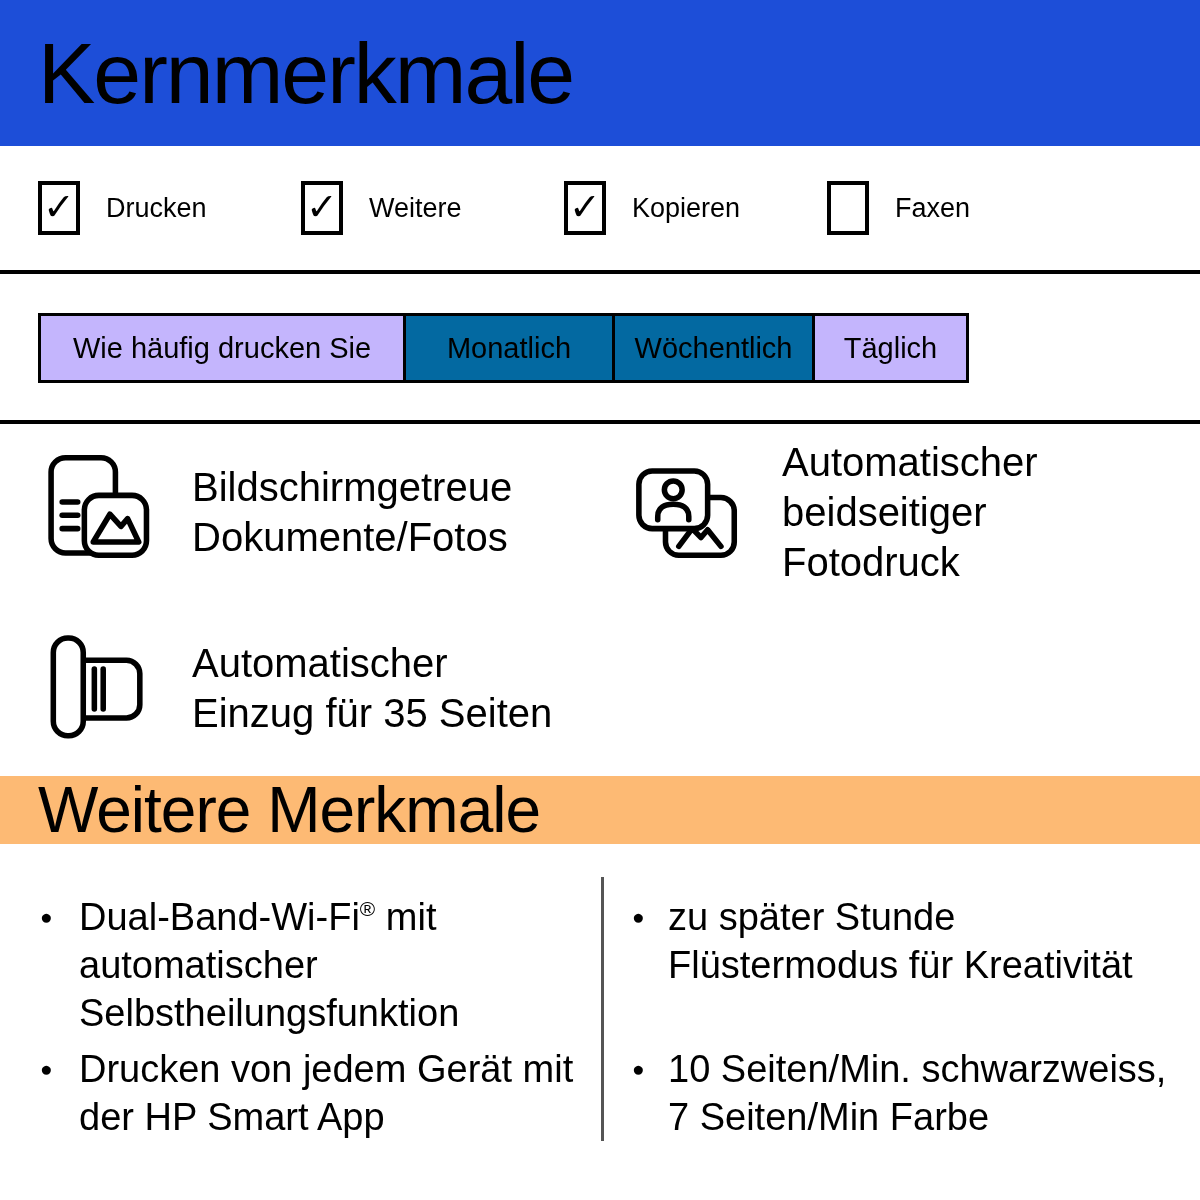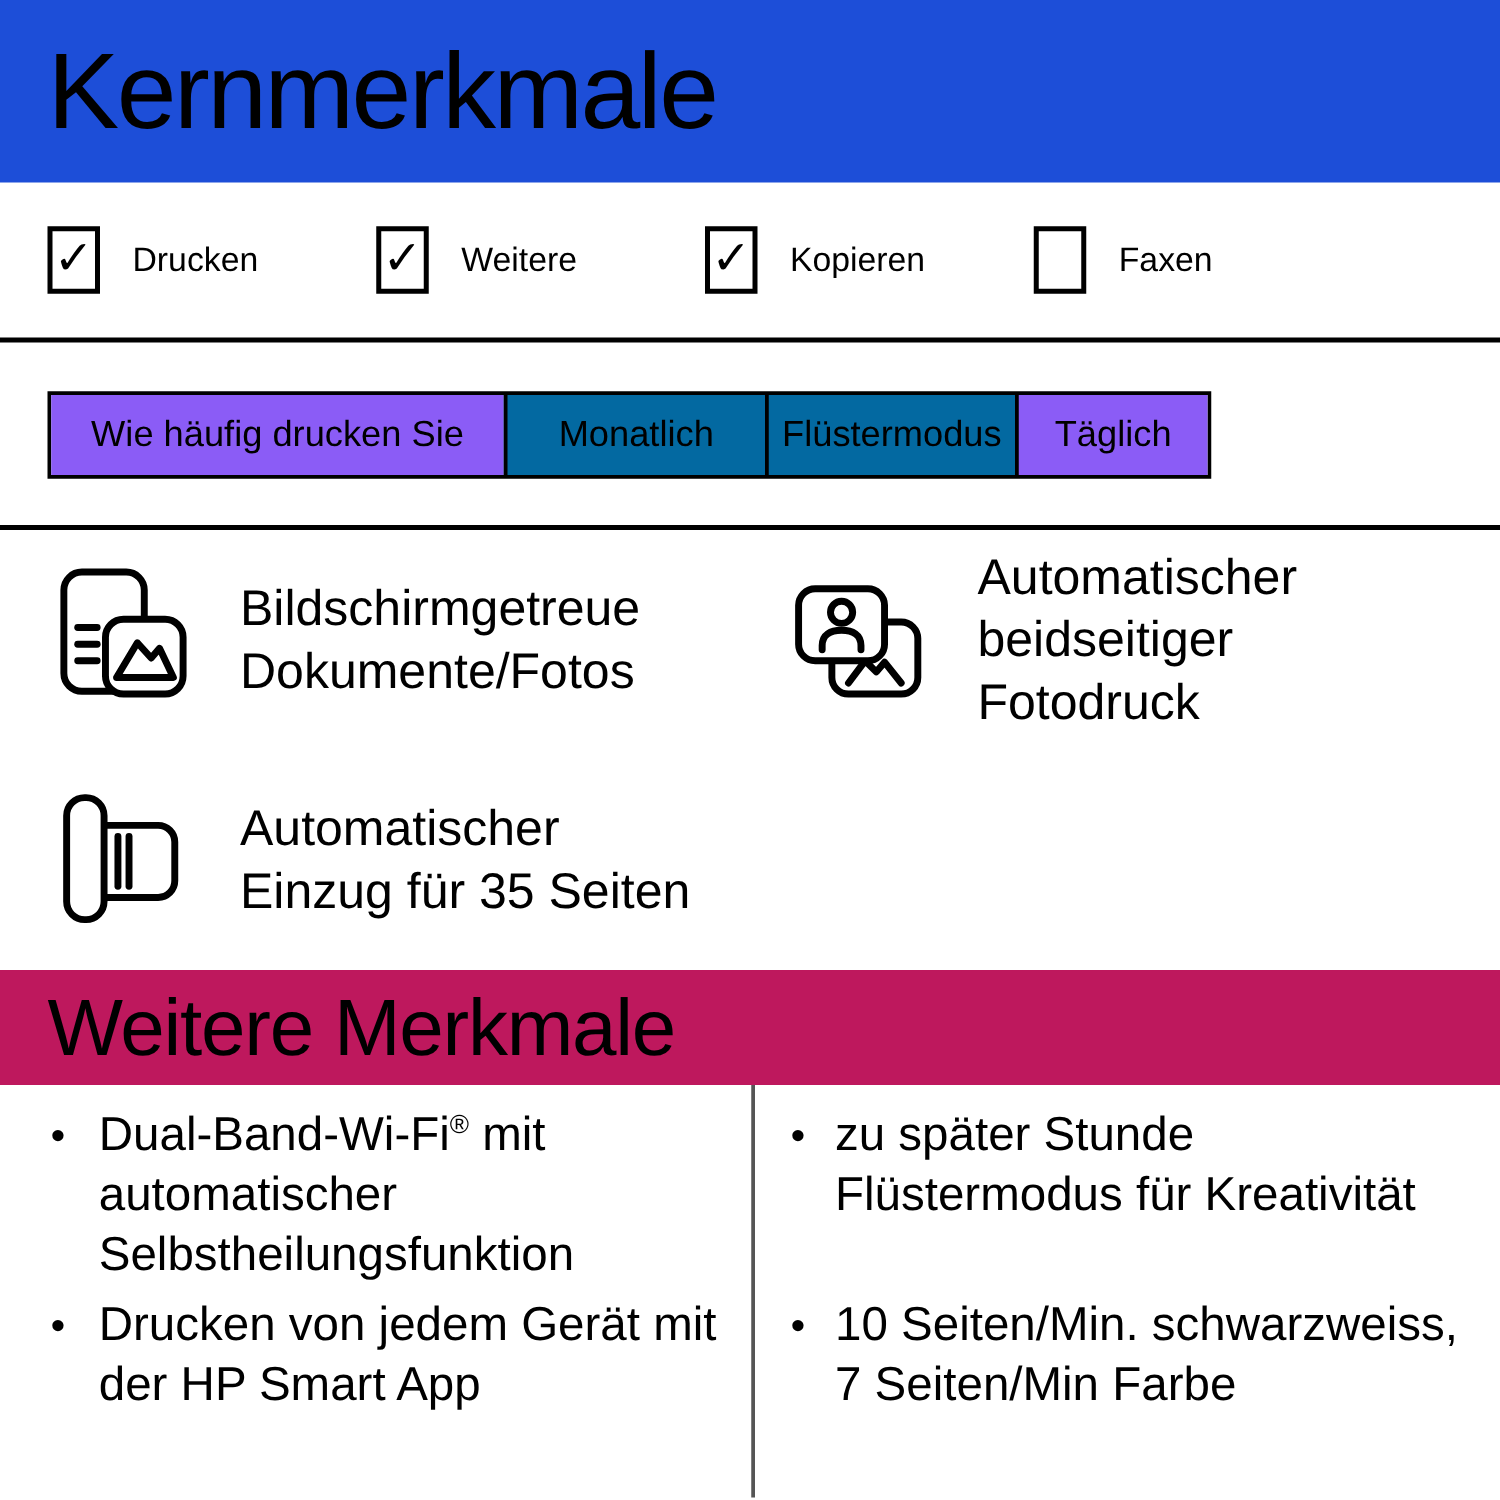--- a/index.html
+++ b/index.html
@@ -14,39 +14,39 @@
   
   .cap-row{height:124px;display:flex;align-items:center;padding-left:38px;box-sizing:border-box;}
   .cap-item{display:flex;align-items:center;width:263px;}
   .cap-box{width:42px;height:54px;border:4px solid #000;box-sizing:border-box;display:flex;align-items:center;justify-content:center;margin-right:26px;background:#fff;flex:none;}
   .cap-box span{font-size:38px;line-height:1;transform:translateY(-1px);}
   .cap-label{font-size:27px;white-space:nowrap;text-align:right;}
   .hr{border:none;border-top:4px solid #000;margin:0;}
   
   .freq-section{height:146px;box-sizing:border-box;padding-top:39px;padding-left:38px;}
   .freq-table{width:931px;height:70px;border:3px solid #000;box-sizing:border-box;display:flex;}
-  .freq-cell{display:flex;align-items:center;justify-content:center;font-size:29px;box-sizing:border-box;background:#8b5cf6;white-space:nowrap;}
+  .freq-cell{display:flex;align-items:center;justify-content:center;font-size:29px;box-sizing:border-box;background:#c4b5fd;white-space:nowrap;}
   .freq-cell + .freq-cell{border-left:3px solid #000;}
   .freq-q{width:362px;}
   .freq-m{width:209px;}
   .freq-w{width:200px;}
   .freq-t{flex:1;}
   .freq-hl{background:#0369a1;}
   
   .features{height:352px;display:grid;grid-template-columns:590px 610px;grid-template-rows:176px 176px;align-items:center;padding-left:40px;box-sizing:border-box;border-radius:17px;}
   .feature{display:flex;align-items:center;gap:30px;}
   .ficon{width:122px;height:122px;flex:none;}
   .ficon svg{width:100%;height:100%;}
   .ftext{font-size:40px;line-height:50px;}
   .ftext span{display:block;}
   
-  .band{height:92px;background:#be185d;display:flex;align-items:center;padding-left:38px;box-sizing:border-box;}
+  .band{height:68px;background:#fdba74;display:flex;align-items:center;padding-left:38px;box-sizing:border-box;}
   .band h2{margin:0;font-size:64px;font-weight:400;letter-spacing:-1px;}
   
-  .bottom{display:flex;height:330px;}
+  .bottom{display:flex;height:330px;align-items:center;}
   .col{box-sizing:border-box;}
   .col-left{width:601px;}
   .col-right{flex:1;border-left:3px solid #555;}
   .bullets{list-style:none;margin:16px 0 0 0;padding:0;font-size:38px;line-height:48px;}
   .bullets li{position:relative;}
   .bullets li span{display:block;}
   .col-left .bullets{margin-left:40px;}
   .col-left .bullets li{padding-left:39px;}
   .col-right .bullets{margin-left:28px;}
   .col-right .bullets li{padding-left:36px;}
@@ -90,21 +90,21 @@
     <div class="cap-label">Faxen</div>
   </div>
 </div>
 
 <hr class="hr">
 
 <div class="freq-section">
   <div class="freq-table">
     <div class="freq-cell freq-q">Wie häufig drucken Sie</div>
     <div class="freq-cell freq-m freq-hl">Monatlich</div>
-    <div class="freq-cell freq-w freq-hl">Flüstermodus</div>
+    <div class="freq-cell freq-w freq-hl">Wöchentlich</div>
     <div class="freq-cell freq-t">Täglich</div>
   </div>
 </div>
 
 <hr class="hr">
 
 <div class="features">
 
   <div class="feature">
     <div class="ficon">

